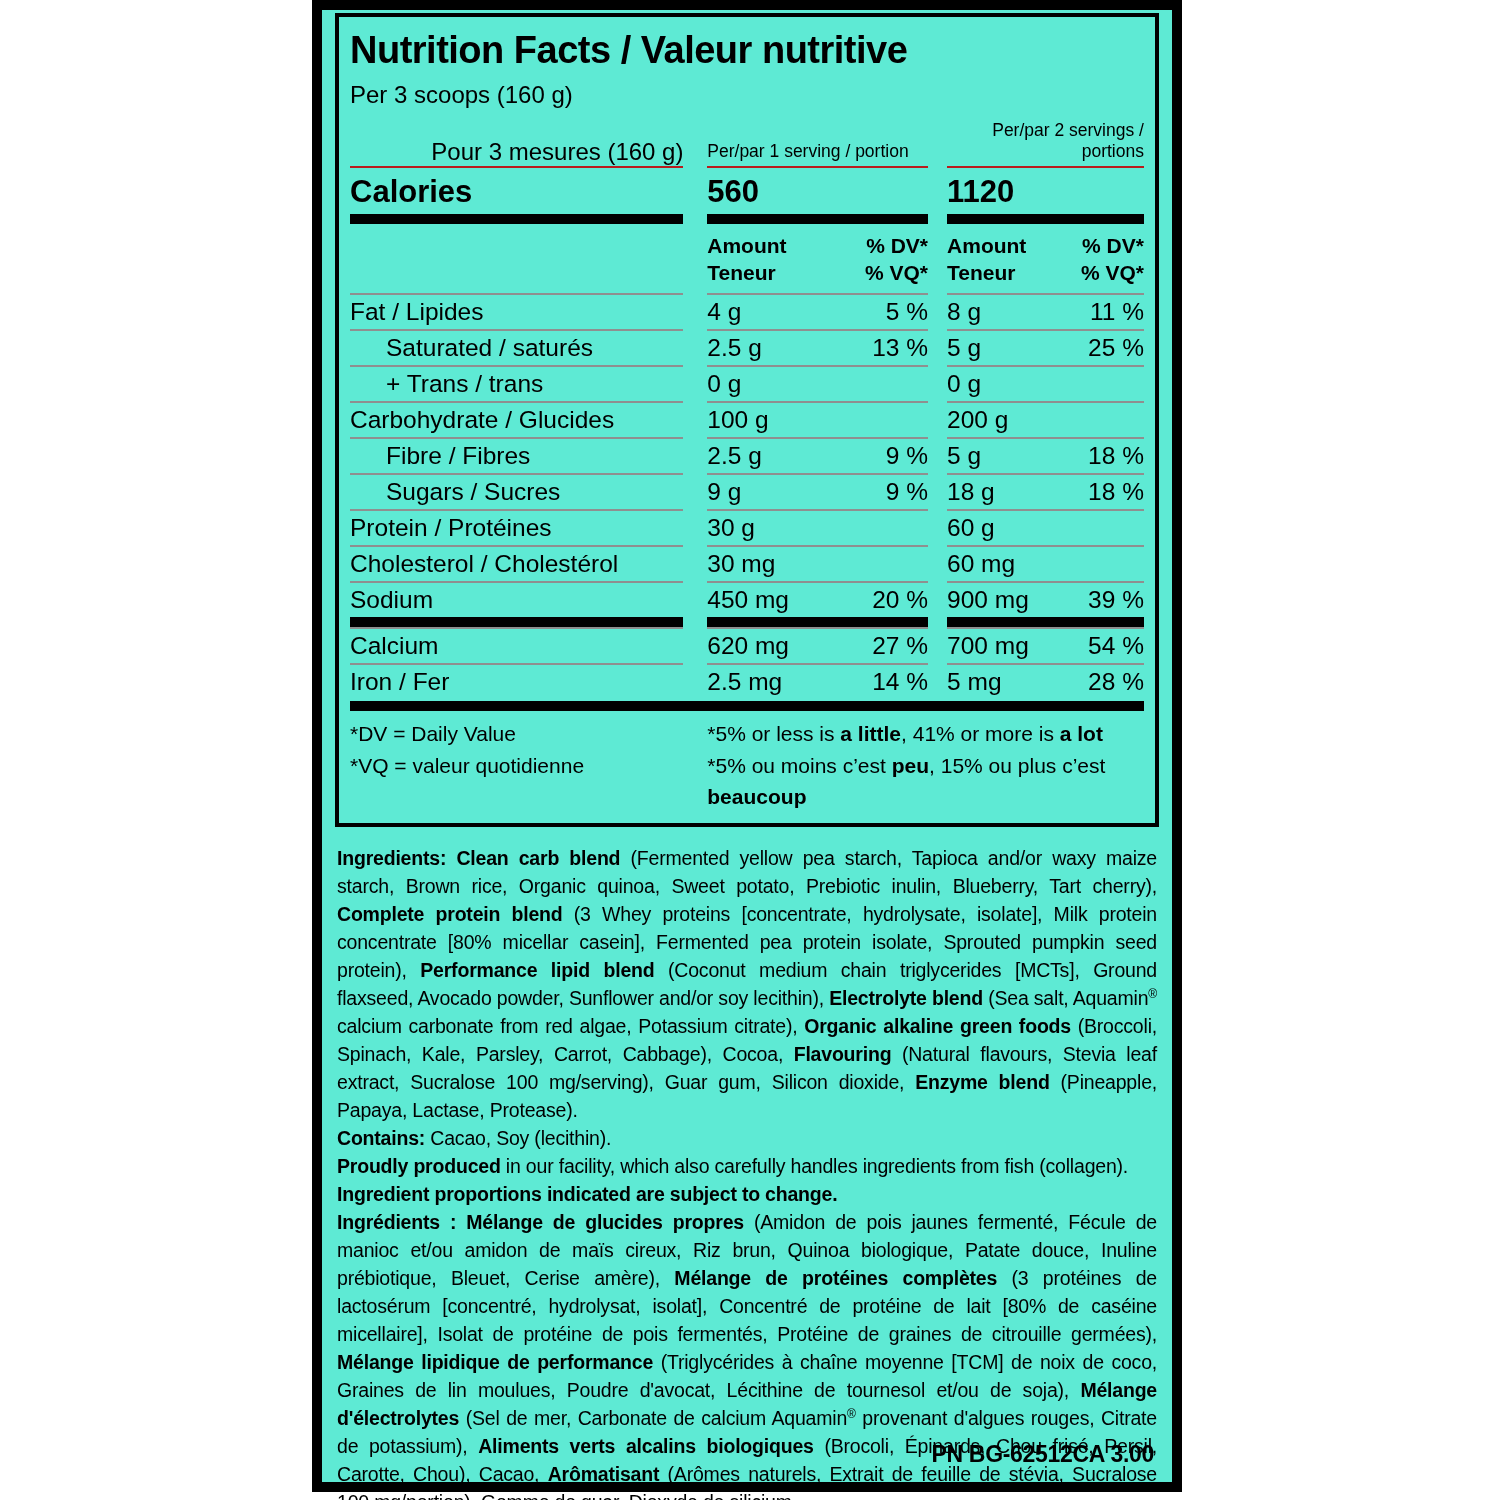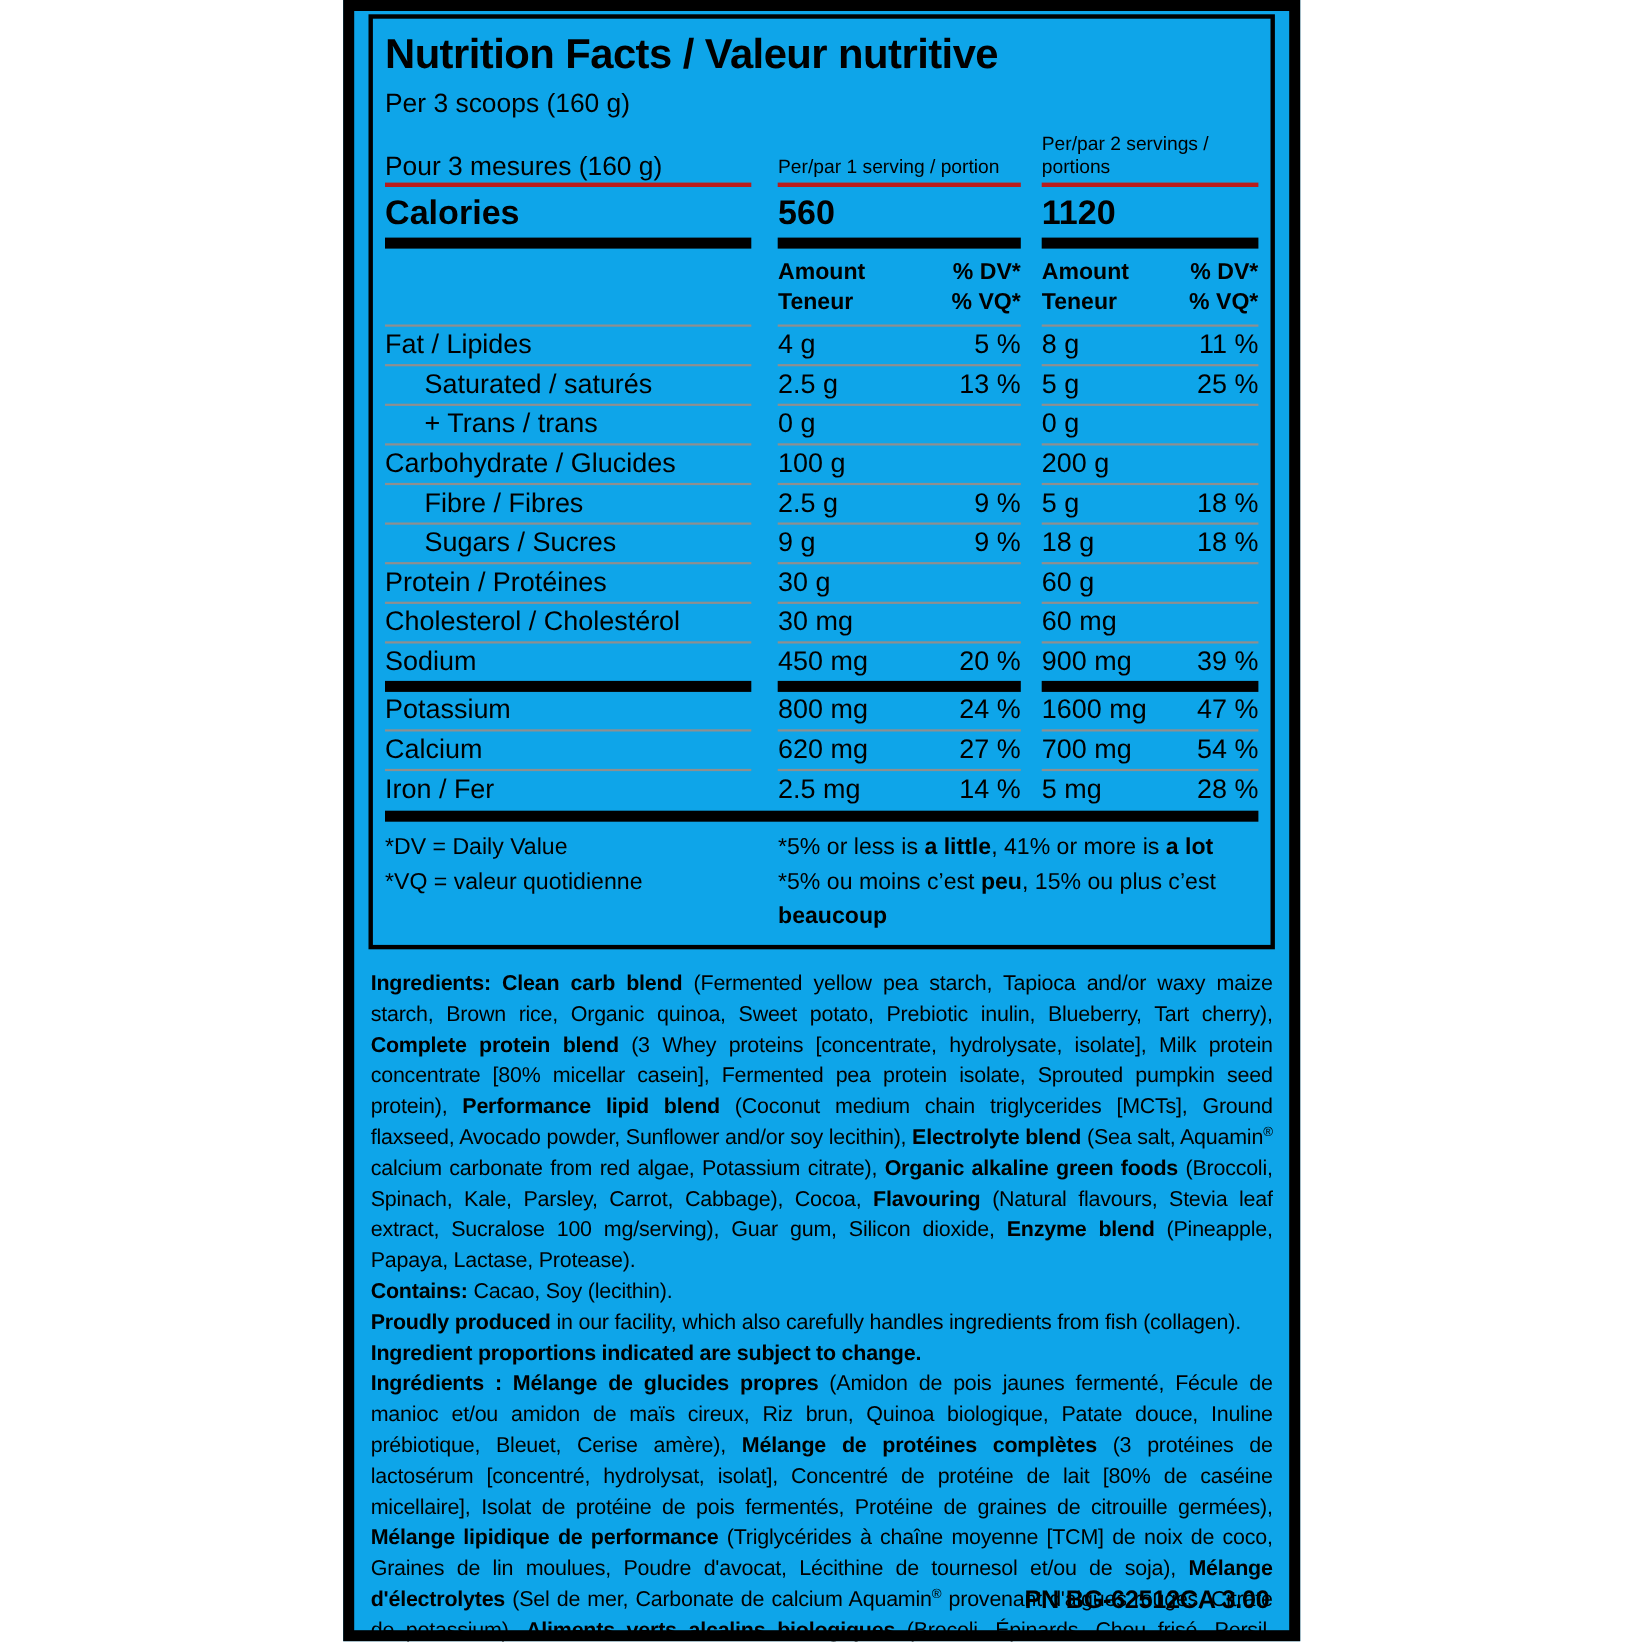--- a/index.html
+++ b/index.html
@@ -3,38 +3,38 @@
 <meta charset="utf-8">
 <style>
   html,body{margin:0;padding:0;}
   body{
     width:1500px;height:1500px;background:#ffffff;position:relative;
     font-family:"Liberation Sans","DejaVu Sans",sans-serif;color:#000;
     -webkit-font-smoothing:antialiased;
   }
   .frame{
     position:absolute;left:312px;top:0;width:870px;height:1492px;
-    border:10px solid #000;background:#0ea5e9;box-sizing:border-box;
+    border:10px solid #000;background:#5eead4;box-sizing:border-box;
   }
   
   .nft{
     margin:3px 13px 0 13px;border:4px solid #000;padding:12px 11px 10px 11px;
     box-sizing:border-box;
   }
   .nft-title{font-size:38px;font-weight:bold;letter-spacing:-0.5px;line-height:1.05;margin:2px 0 10px 0;}
   .serving-en{font-size:24px;line-height:1.2;margin-bottom:10px;}
   .hdr-row{display:flex;align-items:flex-end;}
   .hdr-row .c-label{font-size:24px;}
   .col-hdr{font-size:17.5px;line-height:1.2;padding-bottom:4px;}
   .c-label{width:42%;box-sizing:border-box;}
   .gap1{width:3%;}
   .c-v{width:27.8%;display:flex;justify-content:space-between;box-sizing:border-box;}
   .gap2{width:2.4%;}
   .c-v2{width:24.8%;display:flex;justify-content:space-between;box-sizing:border-box;}
-  .hdr-row .c-label,.hdr-row .c-v,.hdr-row .c-v2{border-bottom:4px solid #b91c1c;}
+  .hdr-row .c-label,.hdr-row .c-v,.hdr-row .c-v2{border-bottom:2px solid #b91c1c;text-align:right;}
   .cal-row{display:flex;align-items:center;padding:6px 0 4px 0;}
   .cal-row .c-label,.cal-row .c-v,.cal-row .c-v2{font-size:31px;font-weight:bold;}
   .bar-row{display:flex;}
   .bar-row .seg{height:10px;background:#000;}
   .bar-row .sp{height:10px;background:transparent;}
   .bar-full{height:10px;background:#000;margin-top:2px;}
   .amt-hdr{display:flex;padding:8px 0 7px 0;}
   .amt-hdr .hcell{font-size:21px;font-weight:bold;line-height:1.3;}
   .amt-hdr .c-v,.amt-hdr .c-v2{align-items:flex-start;}
   .nrow{display:flex;align-items:center;}
@@ -236,33 +236,20 @@
             <div class="">39 %</div>
           </div>
         </div>
         <div class="bar-row">
           <div class="seg c-label"></div>
           <div class="sp gap1"></div>
           <div class="seg c-v"></div>
           <div class="sp gap2"></div>
           <div class="seg c-v2"></div>
         </div>
-        <div class="nrow">
-          <div class="c-label">Potassium</div>
-          <div class="gap1"></div>
-          <div class="c-v">
-            <div class="">800 mg</div>
-            <div class="">24 %</div>
-          </div>
-          <div class="gap2"></div>
-          <div class="c-v2">
-            <div class="">1600 mg</div>
-            <div class="">47 %</div>
-          </div>
-        </div>
         <div class="nrow rule">
           <div class="c-label">Calcium</div>
           <div class="gap1"></div>
           <div class="c-v">
             <div class="">620 mg</div>
             <div class="">27 %</div>
           </div>
           <div class="gap2"></div>
           <div class="c-v2">
             <div class="">700 mg</div>

